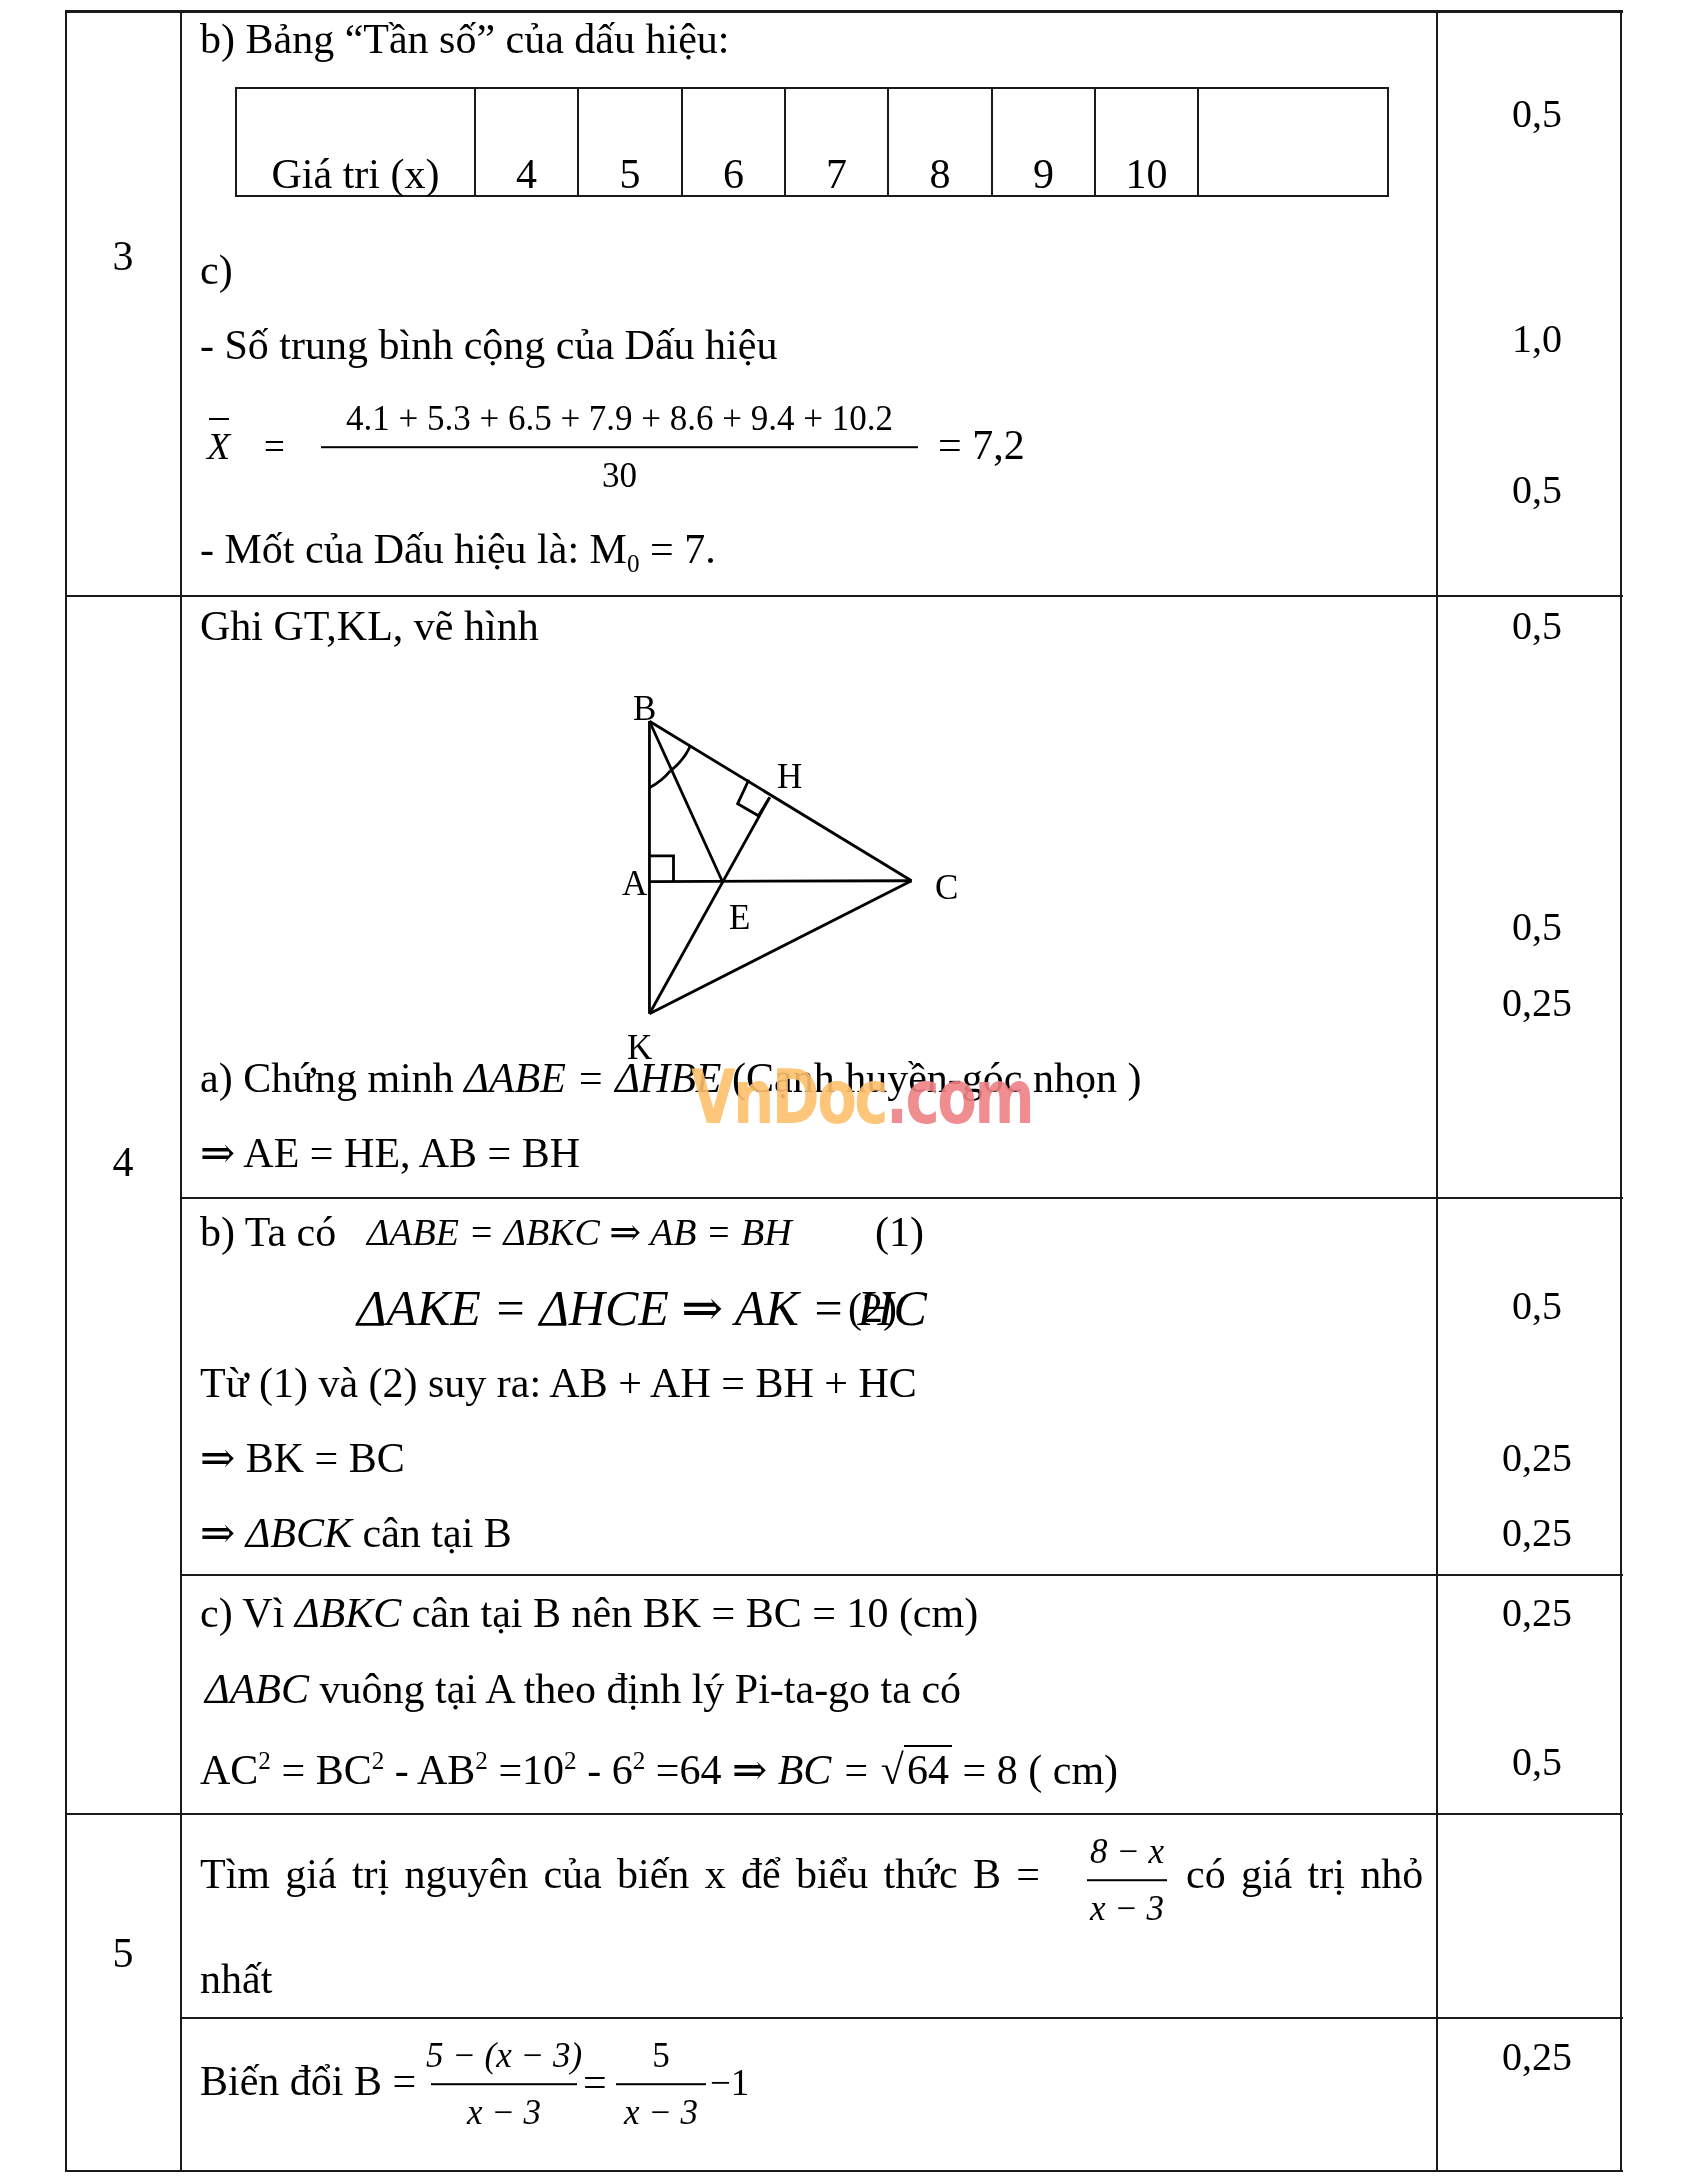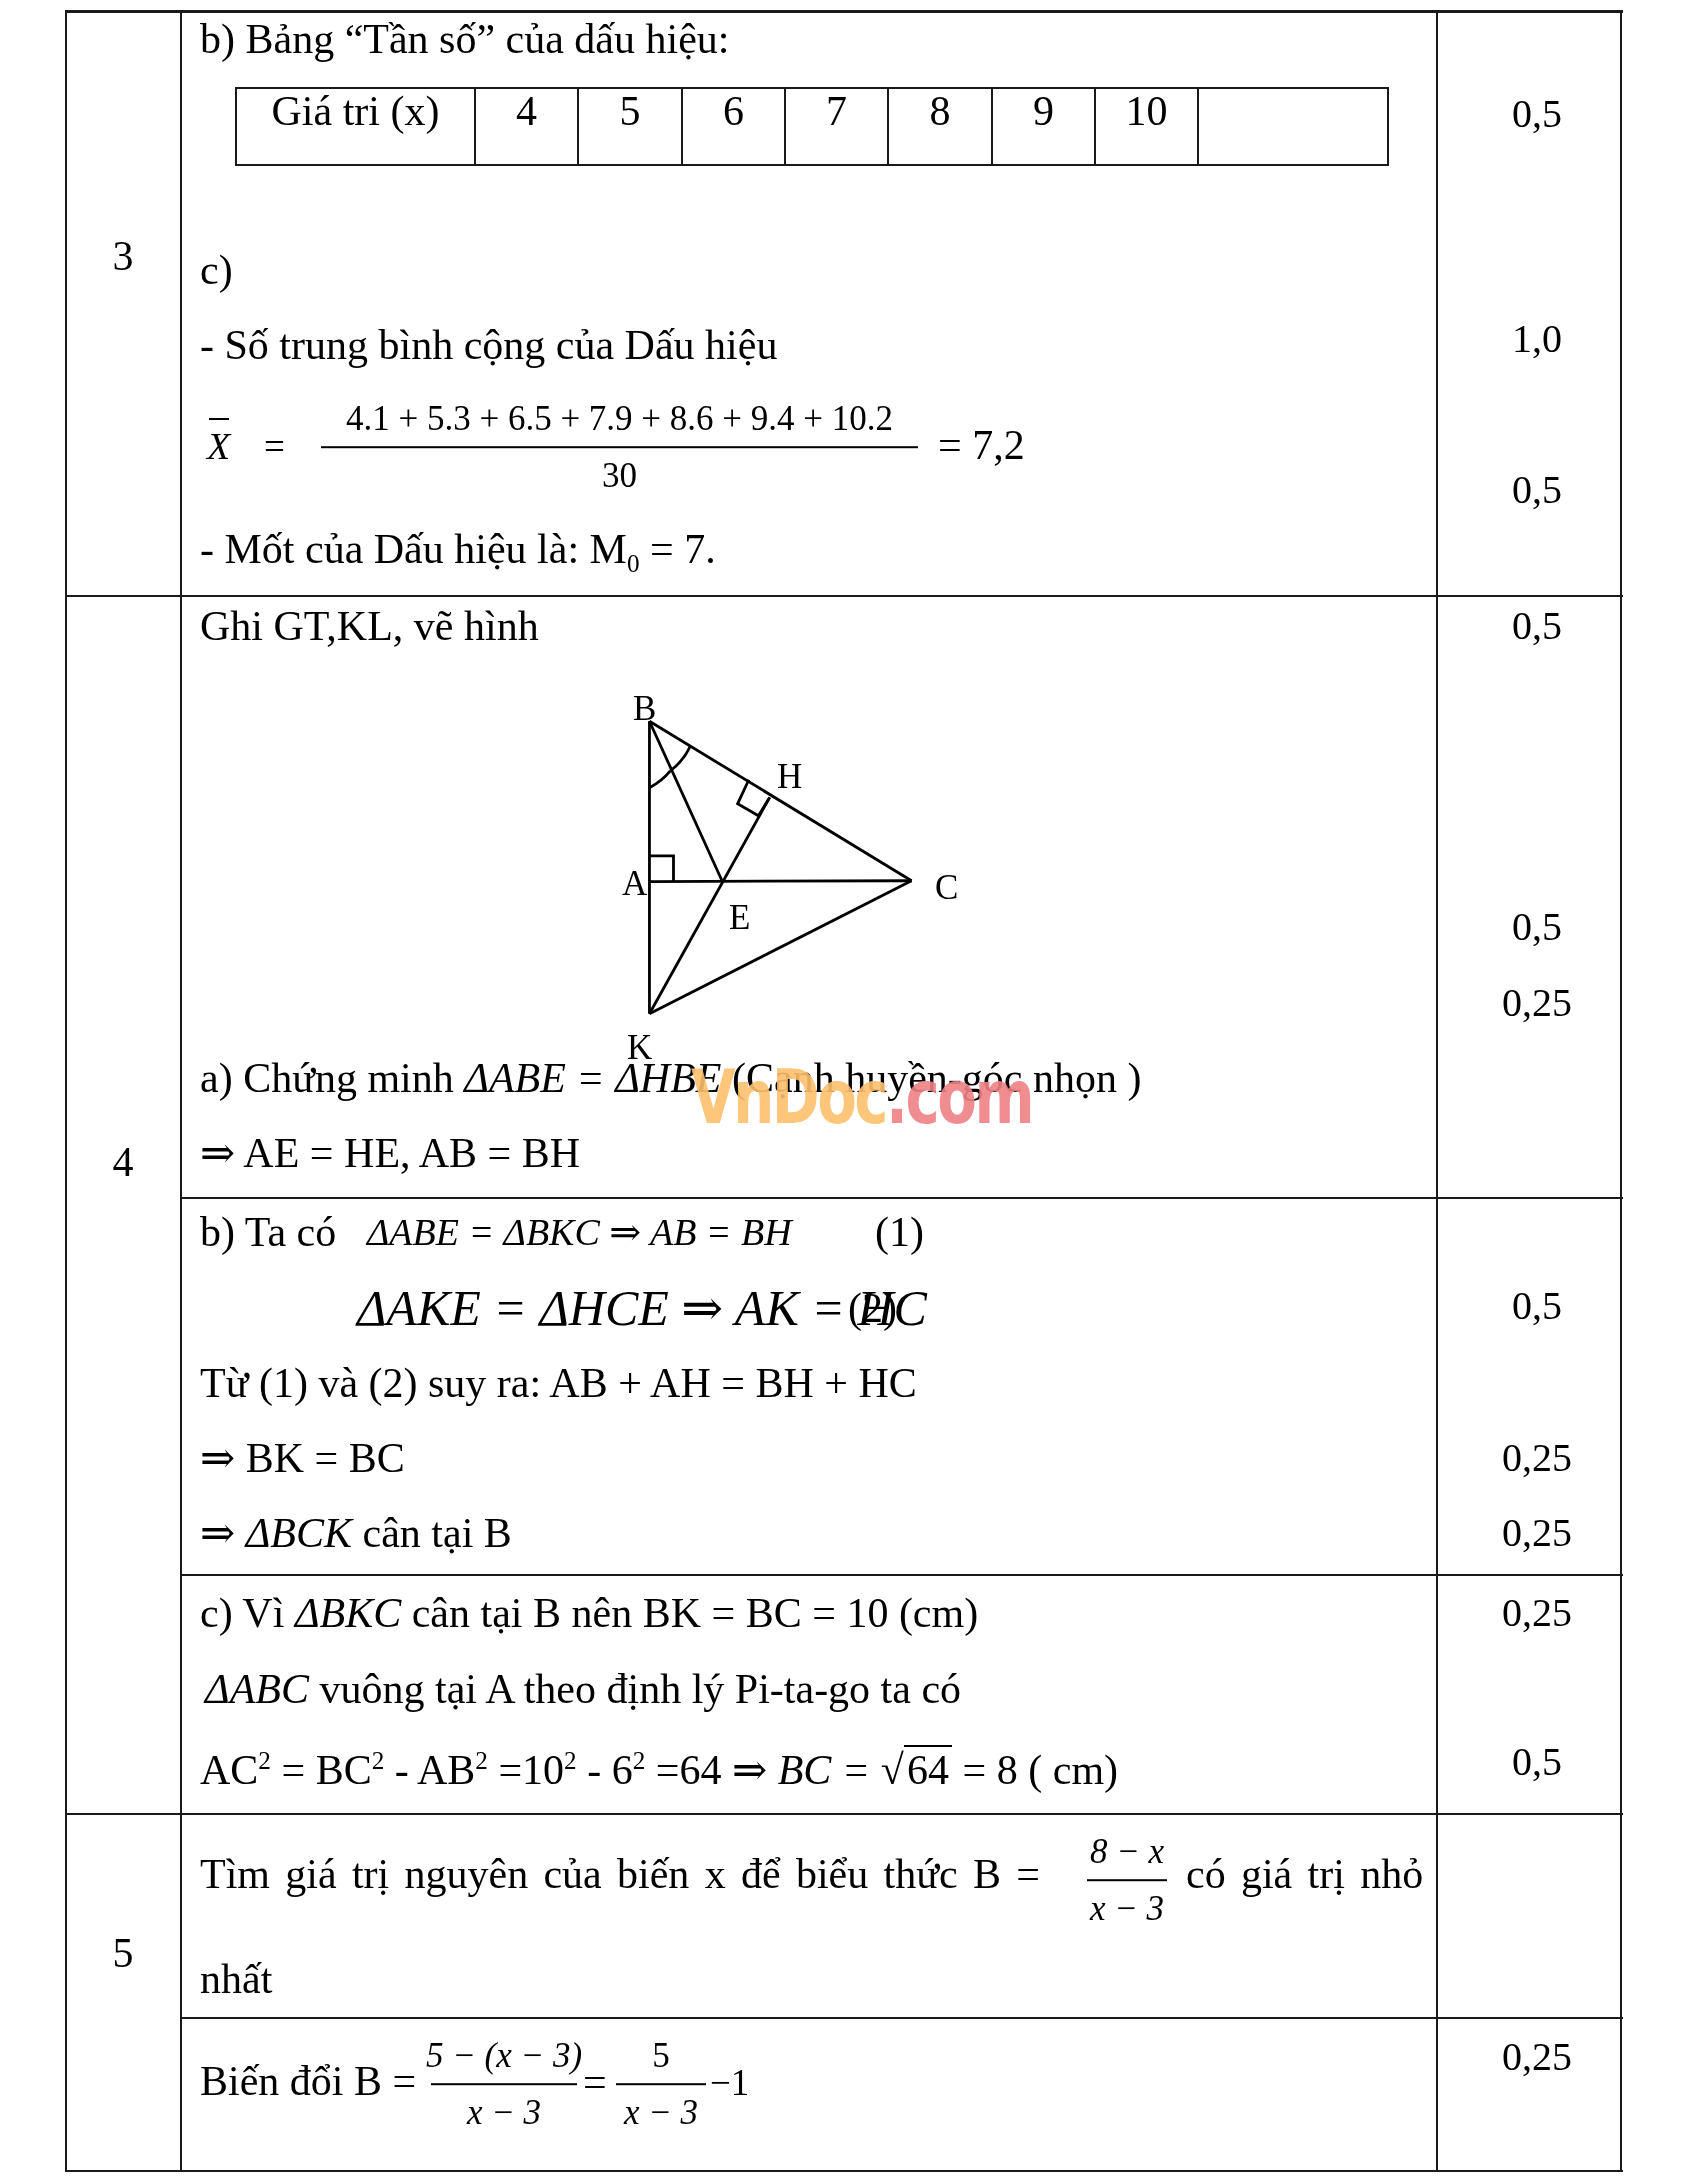--- a/index.html
+++ b/index.html
@@ -7,21 +7,21 @@
          font-family: "Liberation Serif", "DejaVu Serif", serif; color: #000; }
   .abs { position: absolute; white-space: nowrap; }
   .hline { position: absolute; height: 2.4px; background: #1a1a1a; }
   .vline { position: absolute; width: 2.4px; background: #1a1a1a; }
   .txt { position: absolute; white-space: nowrap; font-size: 42px; line-height: 1; transform: translateY(-50%); }
   .num { position: absolute; font-size: 42px; line-height: 1; transform: translate(-50%, -50%); white-space: nowrap; }
   .score { position: absolute; left: 1537px; font-size: 40px; line-height: 1; transform: translate(-50%, -50%); white-space: nowrap; }
   .it { font-style: italic; }
   .ftab { position: absolute; left: 235px; top: 87px; border-collapse: collapse; }
   .ftab td { border: 2.4px solid #1a1a1a; font-size: 42px; text-align: center; padding: 0; height: 75px; vertical-align: top; line-height: 1; }
-  .ftab td span { display: inline-block; padding-top: 1px; }
+  .ftab td span { display: inline-block; padding-top: 16px; margin-top: 48px; }
   .frac { position: absolute; display: inline-flex; flex-direction: column; align-items: center; transform: translateY(-50%); }
   .frac .n, .frac .d { font-size: 35px; line-height: 1; white-space: nowrap; }
   .frac .bar { height: 2.4px; background: #000; align-self: stretch; margin: 9.6px 0; }
   .xbar { position: absolute; font-size: 38px; font-style: italic; transform: translateY(-50%); }
   .xbar::before { content: ""; position: absolute; left: 1.6px; right: 1.6px; top: -6.4px; height: 2.4px; background: #000; }
   .watermark { position: absolute; left: 691px; top: 1060px; font-family: "DejaVu Sans", sans-serif; font-weight: bold;
                font-size: 74px; letter-spacing: -3.2px; line-height: 1; transform: scaleX(0.78); transform-origin: left top; opacity: 0.9; }
   .wm-a { color: #fdc06c; }
   .wm-b { color: #ee8185; }
   sub, sup { font-size: 60%; line-height: 0; }

